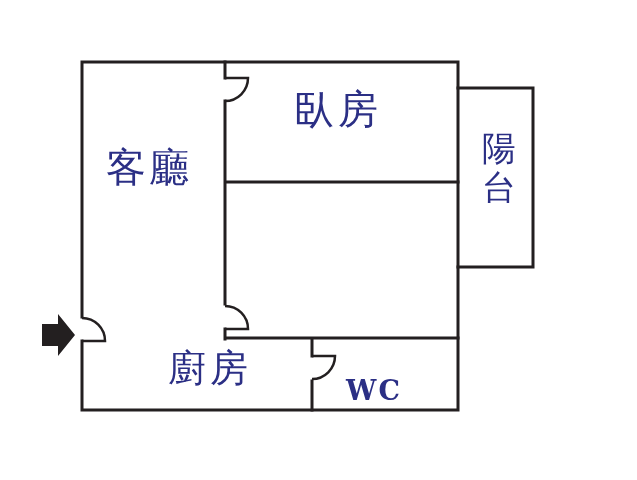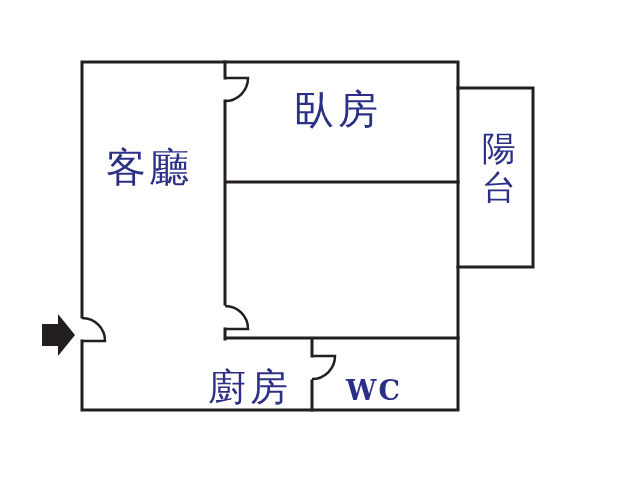--- a/index.html
+++ b/index.html
@@ -17,21 +17,21 @@
     transform: translate(-50%, -50%);
     color: var(--label-color, #2b2f85);
     font-family: "DejaVu Serif", "Liberation Serif", serif;
     white-space: nowrap;
     line-height: 1;
     user-select: none;
   }
   .label-living   { left: 149px; top: 167px; font-size: 40px; letter-spacing: 3px; }
   .label-bedroom  { left: 338px; top: 109px; font-size: 40px; letter-spacing: 4px; }
   .label-master   { left: 339px; top: 255px; font-size: 35px; letter-spacing: 2px; }
-  .label-kitchen  { left: 210px; top: 387px; font-size: 38px; letter-spacing: 4px; margin-left: 40px; }
+  .label-kitchen  { left: 210px; top: 368px; font-size: 38px; letter-spacing: 4px; }
   .label-wc       { left: 374px; top: 390px; font-size: 27px; letter-spacing: 2px; font-weight: bold; }
   .label-balcony  {
     left: 500px; top: 168px; font-size: 34px;
     white-space: normal;
     width: 36px;
     line-height: 39px;
     text-align: left;
     word-break: break-all;
   }
 </style>

